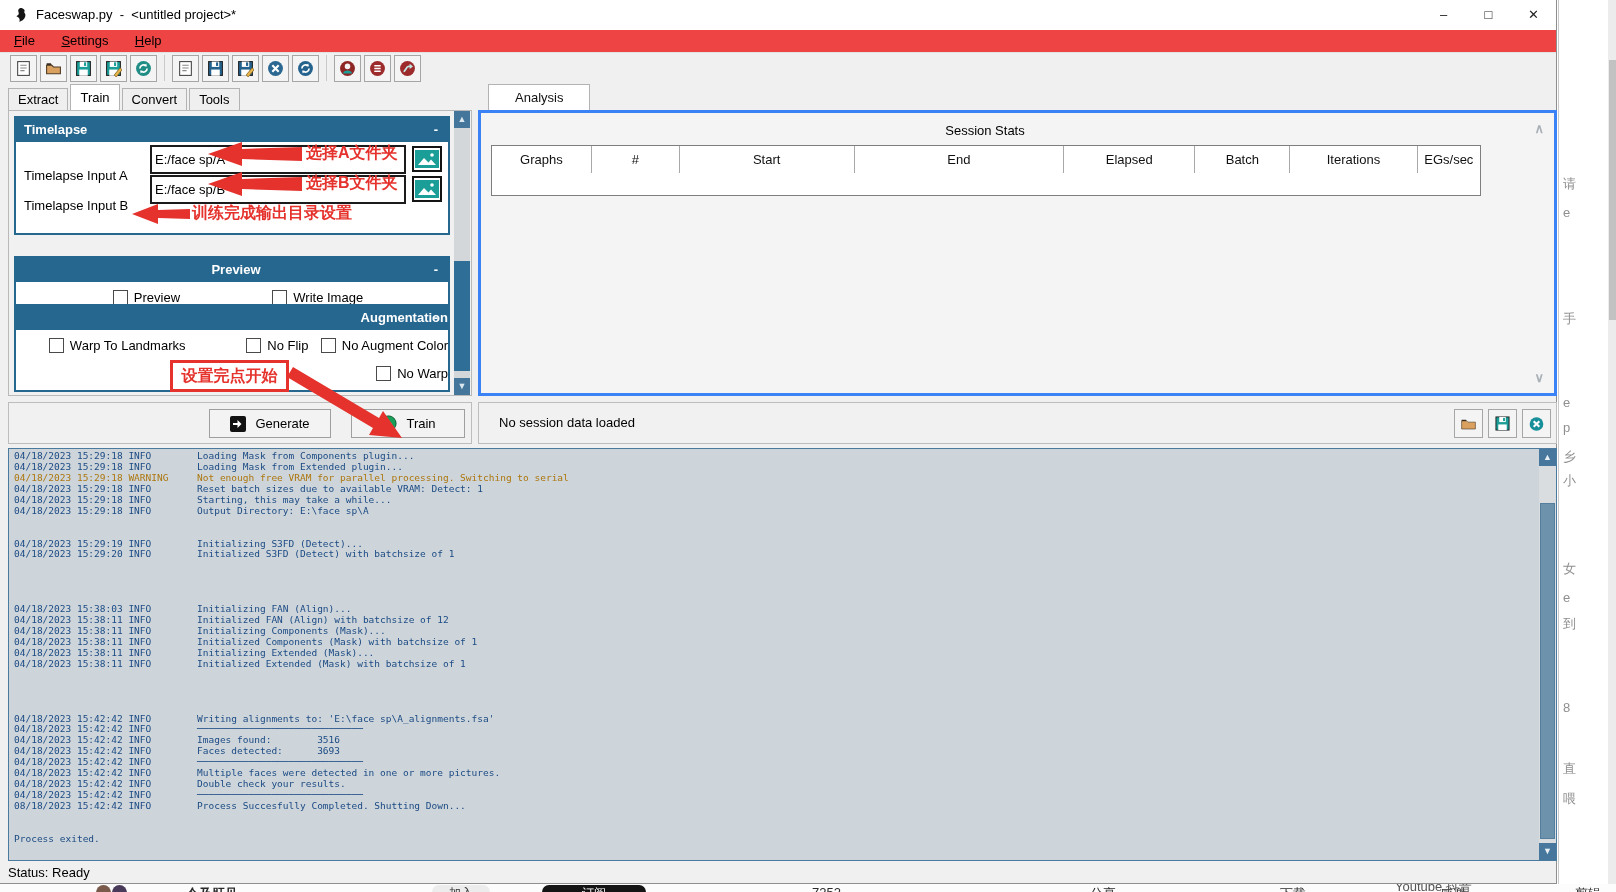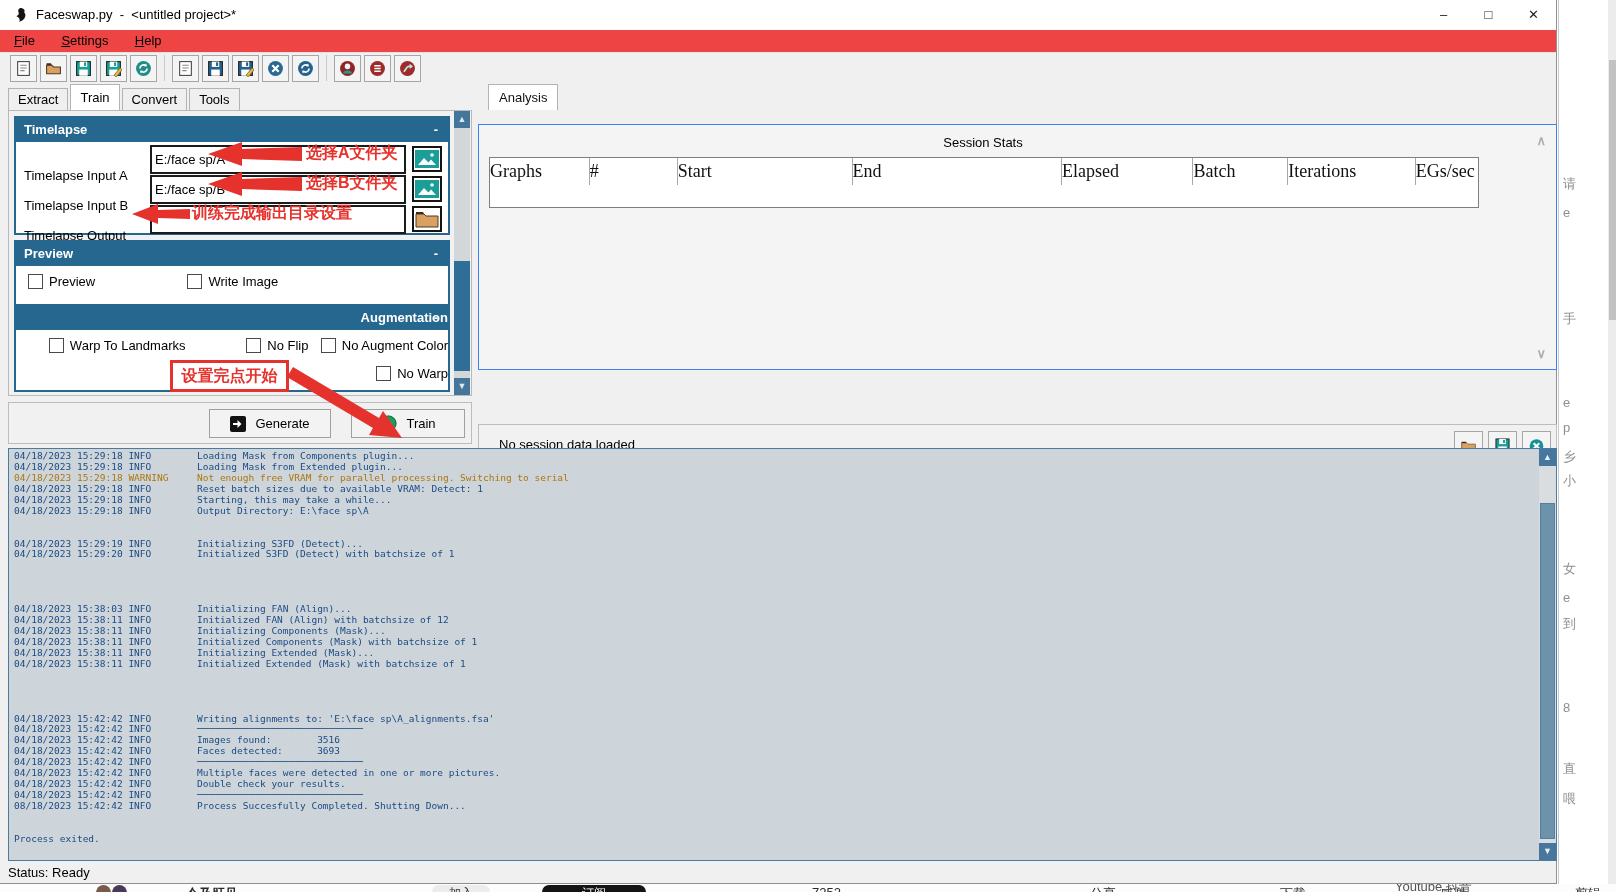--- a/index.html
+++ b/index.html
@@ -20,21 +20,21 @@
   .toolbar{position:absolute;left:0;top:52px;width:100%;height:32px;display:flex;align-items:center;padding-left:10px;box-sizing:border-box;}
   .tb-btn{width:27px;height:27px;border:1px solid #a6a6a6;background:#f4f4f4;margin-right:3px;
           display:flex;align-items:center;justify-content:center;box-sizing:border-box;}
   .tb-sep{width:1px;height:26px;background:#c9c9c9;margin:0 7px 0 4px;}
   
   .tabrow{position:absolute;left:8px;top:84px;height:26px;display:flex;align-items:flex-end;z-index:5;}
   .tab{background:#efefef;border:1px solid #b3b3b3;border-bottom:none;height:21px;line-height:21px;
        padding:0 9px;font-size:13px;margin-right:2px;color:#000;}
   .tab.active{background:#ffffff;height:25px;line-height:25px;z-index:6;}
   .tab-analysis{position:absolute;left:488px;top:84px;z-index:5;background:#ffffff;border:1px solid #b3b3b3;border-bottom:none;
-       height:25px;line-height:25px;padding:0 10px;font-size:13px;}
+       height:25px;line-height:25px;padding:0 26px;font-size:13px;}
   
   .left-panel{position:absolute;left:8px;top:110px;width:464px;height:286px;background:#f1f1f1;
               border:1px solid #b9b9b9;box-sizing:border-box;}
   .group{position:absolute;left:5px;width:436px;border:2px solid #26678f;background:#ffffff;box-sizing:border-box;}
   .group-header{height:24px;background:#26678f;color:#ffffff;font-size:13px;font-weight:bold;
                 line-height:24px;padding-left:8px;position:relative;}
   .collapse-btn{position:absolute;right:10px;top:0;color:#fff;font-weight:bold;}
   .tl-row{display:flex;align-items:center;height:30px;padding:0 6px 0 8px;}
   .tl-label{flex:0 0 126px;font-size:13px;color:#000;margin-top:32px;}
   .tl-input{flex:1;height:19px;border:2px solid #1b1b1b;background:#fff;font-size:13px;
@@ -50,31 +50,31 @@
   .vs-thumb{position:absolute;left:0;width:16px;background:#2f6e96;}
   
   .ann{position:absolute;color:#e5322d;font-weight:bold;font-size:16px;z-index:20;white-space:nowrap;}
   .ann-box{border:3px solid #e5322d;text-align:center;line-height:26px;background:transparent;}
   .arrow-layer{position:absolute;left:0;top:0;width:1616px;height:892px;z-index:19;pointer-events:none;}
   
   .actions{position:absolute;left:8px;top:402px;width:464px;height:42px;background:#f1f1f1;border:1px solid #bdbdbd;box-sizing:border-box;}
   .act-btn{position:absolute;top:6px;height:29px;border:1px solid #9f9f9f;background:#f3f3f3;
            display:flex;align-items:center;justify-content:center;gap:9px;font-size:13px;box-sizing:border-box;}
   
-  .right-panel{position:absolute;left:478px;top:124px;width:1079px;height:246px;background:#f4f4f4;
-               border:1px solid #3b82f6;box-sizing:border-box;}
+  .right-panel{position:absolute;left:478px;top:110px;width:1079px;height:286px;background:#f4f4f4;
+               border:3px solid #3b82f6;box-sizing:border-box;}
   .stats-title{position:absolute;left:10px;top:10px;width:988px;text-align:center;font-size:13px;color:#000;}
   .stats-table{position:absolute;left:10px;top:32px;width:988px;border:1px solid #7e7e7e;background:#fff;}
   .stats-head{display:flex;height:27px;}
-  .stats-cell{font-size:18px;line-height:27px;border-right:1px solid #a8a8a8;box-sizing:border-box;font-family:Liberation Serif, serif;}
+  .stats-cell{font-size:13px;text-align:center;line-height:27px;border-right:1px solid #a8a8a8;box-sizing:border-box;}
   .stats-cell:last-child{border-right:none;}
   .stats-body{height:22px;background:#fff;}
   .chev{position:absolute;right:10px;color:#a9b1b7;font-size:13px;font-weight:bold;}
   
-  .sess-footer{position:absolute;left:478px;top:424px;width:1079px;height:42px;background:#f1f1f1;
+  .sess-footer{position:absolute;left:478px;top:402px;width:1079px;height:42px;background:#f1f1f1;
                border:1px solid #bdbdbd;box-sizing:border-box;padding-left:36px;}
   .sess-text{position:absolute;left:20px;top:0;line-height:40px;font-size:13px;color:#000;}
   .sess-btns{position:absolute;right:5px;top:6px;display:flex;gap:5px;}
   .sess-btn{width:29px;height:29px;border:1px solid #a6a6a6;background:#f4f4f4;
             display:flex;align-items:center;justify-content:center;box-sizing:border-box;}
   
   .console{position:absolute;left:8px;top:448px;width:1549px;height:413px;background:#cdd5da;
            border:1px solid #4a7a9e;box-sizing:border-box;overflow:hidden;}
   .console-text{position:absolute;left:5px;top:2px;}
   .cline{height:10.95px;line-height:10.95px;font-size:9.5px;font-family:"DejaVu Sans Mono",monospace;
@@ -301,34 +301,24 @@
             <span class="tl-label">Timelapse Input B</span>
             <input class="tl-input" type="text" value="E:/face sp/B" style="">
             <button class="tl-iconbtn">
               <svg width="24" height="18" viewBox="0 0 24 18">
                   <rect width="24" height="18" fill="#1a9e97"></rect>
                   <path d="M3 15l6-7 4.5 4.5L16 9.5l5 5.5z" fill="#fff"></path>
                   <circle cx="17" cy="5" r="1.8" fill="#fff"></circle>
                 </svg>
             </button>
           </div>
-          <div class="tl-row">
-            <span class="tl-label">Timelapse Output</span>
-            <input class="tl-input" type="text" value="" style="">
-            <button class="tl-iconbtn">
-              <svg width="24" height="18" viewBox="0 0 24 18">
-                  <path d="M1 4h8l2 2h12v11H1z" fill="#d9a05f" stroke="#4f3b26"></path>
-                  <path d="M1 4V2h7l1 2z" fill="#3a2d20"></path>
-                </svg>
-            </button>
-          </div>
-        </div>
-      </div>
-
-      <div class="group" style="top:129px;height:74px;">
+        </div>
+      </div>
+
+      <div class="group" style="top:145px;height:74px;text-align:center;">
         <div class="group-header">
           <span>Preview</span>
           <span class="collapse-btn">-</span>
         </div>
         <div style="padding:8px 0 0 12px;">
           <span class="cb-item" style="width:155px;">
             <span class="cb-box"></span>
             <span>Preview</span>
           </span>
           <span class="cb-item">

